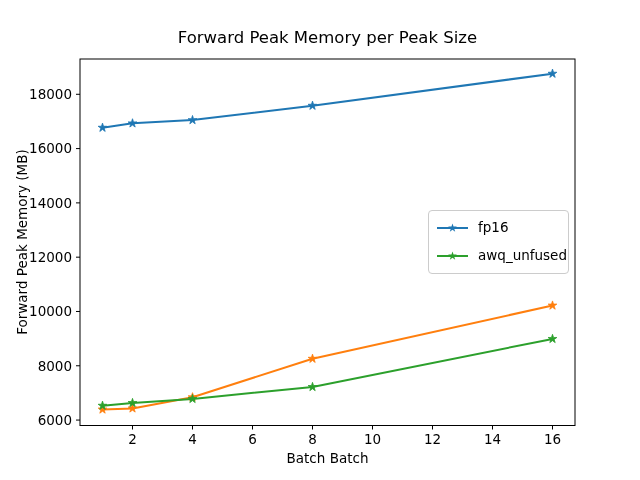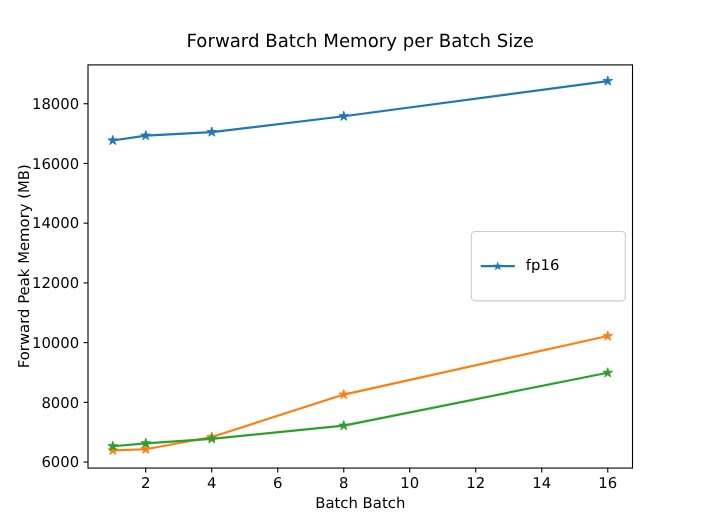--- a/index.html
+++ b/index.html
@@ -73,21 +73,21 @@
     color: #000000;
     line-height: 1;
   }
   .legend-row svg { flex: 0 0 auto; display: block; }
   .legend-row span { white-space: nowrap; }
 </style>
 </head>
 <body>
 
 <div class="figure">
-  <div class="chart-title">Forward Batch Memory per Batch Size</div>
+  <div class="chart-title">Forward Peak Memory per Peak Size</div>
 
   <div class="y-label">Forward Peak Memory (MB)</div>
 
   <svg class="plot" id="plot" width="640" height="480" viewBox="0 0 640 480">
       <rect x="80" y="59" width="495" height="366.5" fill="none" stroke="#000000" stroke-width="1"></rect>
       <line x1="76" x2="80" y1="420.07037037037037" y2="420.07037037037037" stroke="#000000" stroke-width="1"></line>
       <text x="72" y="424.8703703703704" text-anchor="end" font-size="13.5px" fill="#000000" font-family="&quot;DejaVu Sans&quot;, sans-serif">6000</text>
       <line x1="76" x2="80" y1="365.77407407407406" y2="365.77407407407406" stroke="#000000" stroke-width="1"></line>
       <text x="72" y="370.5740740740741" text-anchor="end" font-size="13.5px" fill="#000000" font-family="&quot;DejaVu Sans&quot;, sans-serif">8000</text>
       <line x1="76" x2="80" y1="311.47777777777776" y2="311.47777777777776" stroke="#000000" stroke-width="1"></line>
@@ -139,14 +139,21 @@
   <div class="x-label">Batch Batch</div>
 
   <div class="legend" id="legend">
       <div class="legend-row">
         <svg width="33" height="14">
           <line x1="1" x2="32" y1="7" y2="7" stroke="#1f77b4" stroke-width="2"></line>
           <path d="M16.50,2.40L17.53,5.58L20.87,5.58L18.17,7.54L19.20,10.72L16.50,8.76L13.80,10.72L14.83,7.54L12.13,5.58L15.47,5.58Z" fill="#1f77b4"></path>
         </svg>
         <span>fp16</span>
       </div>
+      <div class="legend-row">
+        <svg width="33" height="14">
+          <line x1="1" x2="32" y1="7" y2="7" stroke="#2ca02c" stroke-width="2"></line>
+          <path d="M16.50,2.40L17.53,5.58L20.87,5.58L18.17,7.54L19.20,10.72L16.50,8.76L13.80,10.72L14.83,7.54L12.13,5.58L15.47,5.58Z" fill="#2ca02c"></path>
+        </svg>
+        <span>awq_unfused</span>
+      </div>
     </div>
 </div>
 
 </body></html>

